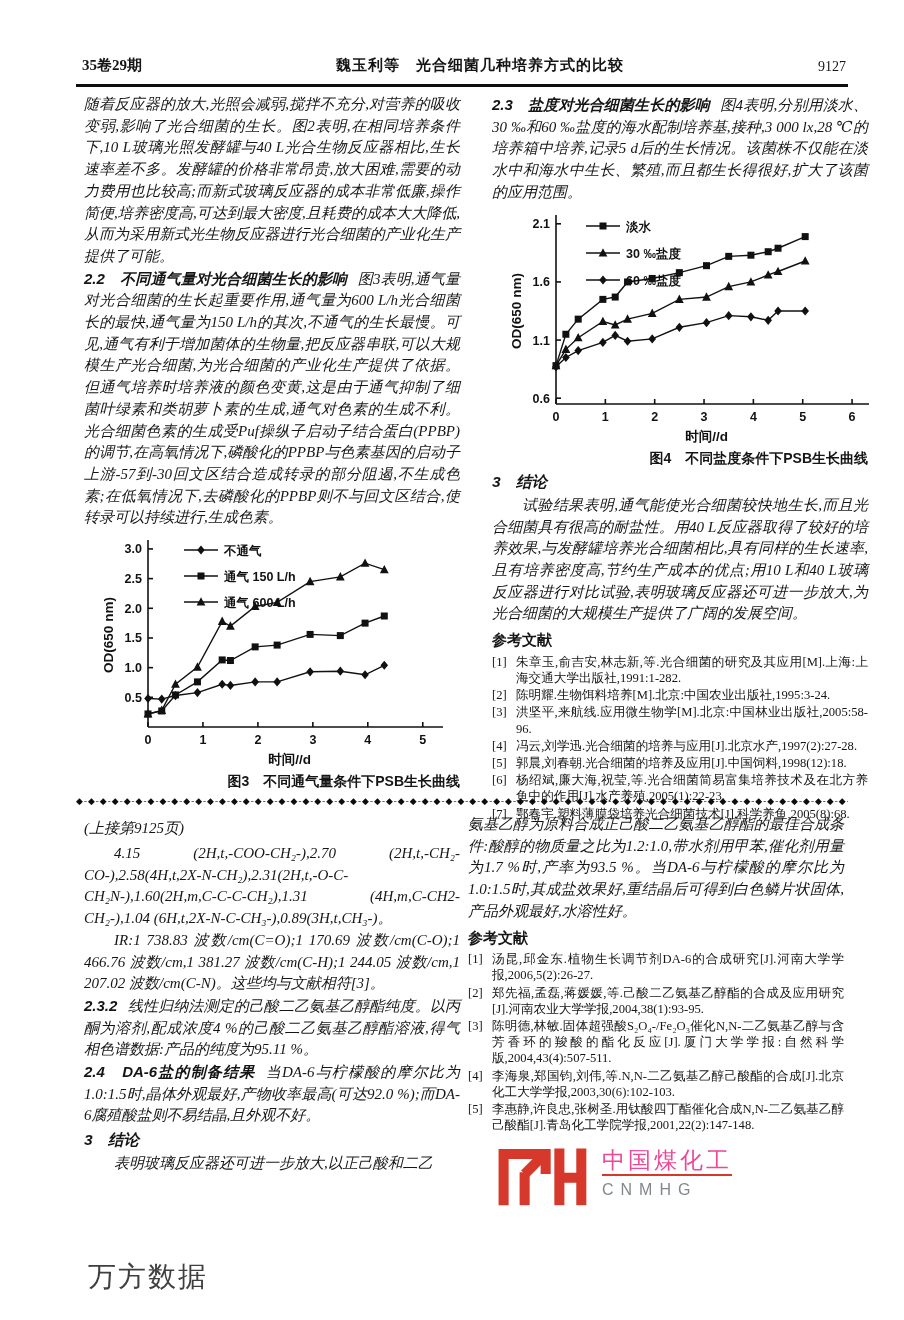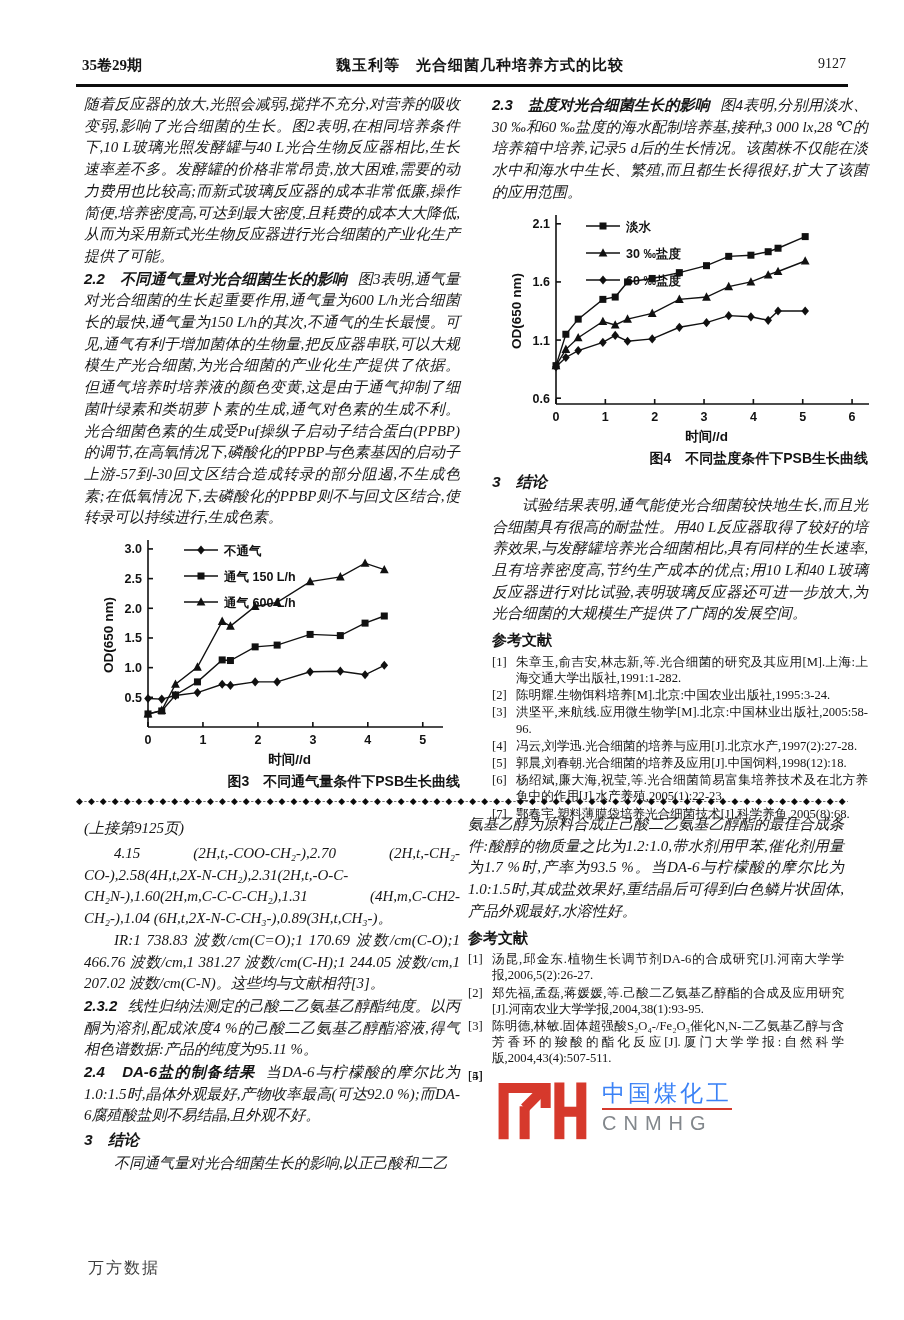--- a/index.html
+++ b/index.html
@@ -2,21 +2,21 @@
 <html><head>
 <meta charset="utf-8">
 <style>
   html,body{margin:0;padding:0;}
   body{
     width:904px;height:1320px;position:relative;background:#ffffff;
     font-family:"Liberation Serif","DejaVu Serif",serif;color:#151515;
     -webkit-font-smoothing:antialiased;
   }
   .hd{position:absolute;left:82px;top:56px;width:764px;display:flex;
-      justify-content:space-between;align-items:flex-start;
+      justify-content:space-between;align-items:flex-end;
       font-size:15px;font-weight:700;}
   .hd .ttl{letter-spacing:1px;}
   .hd .pg{font-weight:400;font-size:14px;}
   .rule{position:absolute;left:76px;top:84px;width:772px;height:3px;background:#0d0d0d;}
 
   .col{position:absolute;width:376px;font-size:15px;line-height:21.7px;text-align:justify;}
   .cl-t{left:84px;top:94px;}
   .cr-t{left:468px;top:94px;margin-left:24px;}
   .cl-b{left:84px;top:814px;}
   .cr-b{left:468px;top:814px;}
@@ -42,26 +42,26 @@
           font-size:15px;margin:4px 0 3px 0;}
   ul.refs{list-style:none;margin:0;padding:0;font-size:12.6px;line-height:16.2px;text-align:justify;}
   ul.refs li{position:relative;padding-left:24px;margin:0 0 1px 0;}
   ul.refs .rnum{position:absolute;left:0;top:0;}
 
   .divider{position:absolute;left:76px;top:796px;width:772px;height:12px;overflow:hidden;
            white-space:nowrap;font-size:9px;letter-spacing:1px;color:#0d0d0d;line-height:10px;}
 
   .logo{display:flex;align-items:center;gap:12px;margin:10px 0 0 26px;}
   .logo-txt{display:flex;flex-direction:column;}
-  .logo-cn{font-family:"Liberation Sans","DejaVu Sans",sans-serif;font-size:23px;color:#3b82f6;
+  .logo-cn{font-family:"Liberation Sans","DejaVu Sans",sans-serif;font-size:23px;color:#ec4899;
            letter-spacing:3px;padding-bottom:3px;border-bottom:2.5px solid #d6392c;}
-  .logo-en{font-family:"Liberation Sans","DejaVu Sans",sans-serif;font-size:20px;color:#82878c;
+  .logo-en{font-family:"Liberation Sans","DejaVu Sans",sans-serif;font-size:16px;color:#82878c;
            letter-spacing:7px;margin-top:3px;}
   .wm{position:absolute;left:88px;top:1258px;font-family:Liberation Serif, serif;
-      font-size:16px;color:#3f3f3f;letter-spacing:2px;}
+      font-size:28px;color:#3f3f3f;letter-spacing:2px;}
 </style>
 </head>
 <body>
 
 <div class="hd">
   <span>35卷29期</span>
   <span class="ttl">魏玉利等　光合细菌几种培养方式的比较</span>
   <span class="pg">9127</span>
 </div>
 <div class="rule"></div>
@@ -255,32 +255,32 @@
 
 <div class="divider">◆-◆-◆-◆-◆-◆-◆-◆-◆-◆-◆-◆-◆-◆-◆-◆-◆-◆-◆-◆-◆-◆-◆-◆-◆-◆-◆-◆-◆-◆-◆-◆-◆-◆-◆-◆-◆-◆-◆-◆-◆-◆-◆-◆-◆-◆-◆-◆-◆-◆-◆-◆-◆-◆-◆-◆-◆-◆-◆-◆-◆-◆-◆-◆-◆-◆-◆-◆-◆-◆-◆-◆-◆-◆-◆-◆-◆-◆-◆-◆-◆-◆-◆-◆-◆-◆-◆-◆-◆-◆-◆-◆-</div>
 
 <div class="col cl-b">
   <p class="lead">(上接第9125页)</p>
   <p class="ind">4.15 (2H,t,-COO-CH₂-),2.70 (2H,t,-CH₂-CO-),2.58(4H,t,2X-N-CH₂),2.31(2H,t,-O-C-CH₂N-),1.60(2H,m,C-C-C-CH₂),1.31 (4H,m,C-CH2-CH₂-),1.04 (6H,t,2X-N-C-CH₃-),0.89(3H,t,CH₃-)。</p>
   <p class="ind">IR:1 738.83 波数/cm(C=O);1 170.69 波数/cm(C-O);1 466.76 波数/cm,1 381.27 波数/cm(C-H);1 244.05 波数/cm,1 207.02 波数/cm(C-N)。这些均与文献相符[3]。</p>
   <p><b class="h">2.3.2</b><span>线性归纳法测定的己酸二乙氨基乙醇酯纯度。以丙酮为溶剂,配成浓度4 %的己酸二乙氨基乙醇酯溶液,得气相色谱数据:产品的纯度为95.11 %。</span></p>
   <p><b class="h">2.4　DA-6盐的制备结果</b><span>当DA-6与柠檬酸的摩尔比为1.0:1.5时,晶体外观最好,产物收率最高(可达92.0 %);而DA-6腐殖酸盐则不易结晶,且外观不好。</span></p>
   <p class="hline">3　结论</p>
-  <p class="ind">不同通气量对光合细菌生长的影响,以正己酸和二乙</p>
+  <p class="ind">表明玻璃反应器还可进一步放大,以正己酸和二乙</p>
 </div>
 
 <div class="col cr-b">
   <p>氨基乙醇为原料合成正己酸二乙氨基乙醇酯的最佳合成条件:酸醇的物质量之比为1.2:1.0,带水剂用甲苯,催化剂用量为1.7 %时,产率为93.5 %。当DA-6与柠檬酸的摩尔比为1.0:1.5时,其成盐效果好,重结晶后可得到白色鳞片状固体,产品外观最好,水溶性好。</p>
   <div class="refs-h">参考文献</div>
   <ul class="refs">
     <li><span class="rnum">[1]</span><span>汤昆,邱金东.植物生长调节剂DA-6的合成研究[J].河南大学学报,2006,5(2):26-27.</span></li>
     <li><span class="rnum">[2]</span><span>郑先福,孟磊,蒋媛媛,等.己酸二乙氨基乙醇酯的合成及应用研究[J].河南农业大学学报,2004,38(1):93-95.</span></li>
     <li><span class="rnum">[3]</span><span>陈明德,林敏.固体超强酸S₂O₄-/Fe₂O₃催化N,N-二乙氨基乙醇与含芳香环的羧酸的酯化反应[J].厦门大学学报:自然科学版,2004,43(4):507-511.</span></li>
-    <li><span class="rnum">[4]</span></li>
-    <li><span class="rnum">[5]</span></li>
+    <li><span class="rnum">[4]</span><span>李海泉,郑国钧,刘伟,等.N,N-二乙氨基乙醇己酸酯的合成[J].北京化工大学学报,2003,30(6):102-103.</span></li>
+    <li><span class="rnum">[5]</span><span>李惠静,许良忠,张树圣.用钛酸四丁酯催化合成N,N-二乙氨基乙醇己酸酯[J].青岛化工学院学报,2001,22(2):147-148.</span></li>
   </ul>
   <div class="logo">
     <svg width="96" height="64" viewBox="0 0 100 70">
       <g stroke="#d6392c" stroke-width="11" fill="none">
         <polyline points="8,68 8,12 54,12 54,34"></polyline>
         <line x1="31" y1="68" x2="31" y2="32"></line>
         <line x1="31" y1="34" x2="52" y2="13"></line>
         <line x1="69" y1="6" x2="69" y2="68"></line>
         <line x1="93" y1="6" x2="93" y2="68"></line>
         <line x1="69" y1="38" x2="93" y2="38"></line>

